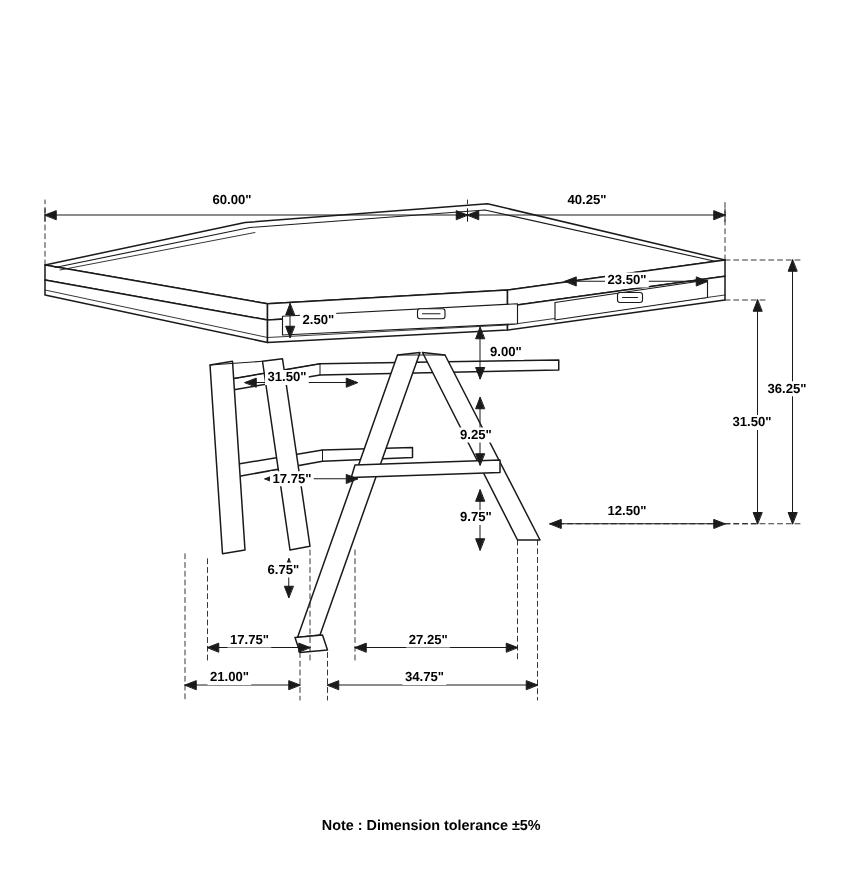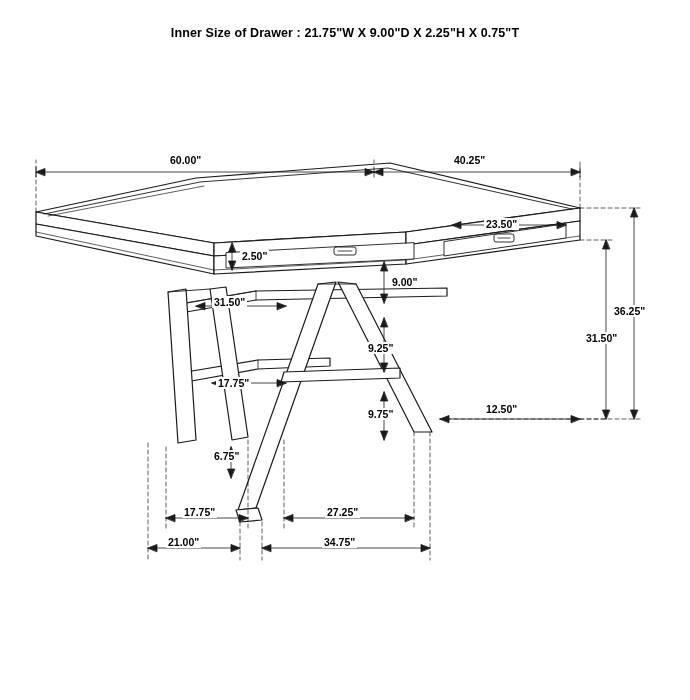--- a/index.html
+++ b/index.html
@@ -54,21 +54,20 @@
     background: #ffffff;
     padding: 0 2px;
     line-height: 12px;
   }
 </style>
 </head>
 <body>
 
 <div id="root">
 
-  <div class="title">Inner Size of Drawer : 21.75"W X 9.00"D X 2.25"H X 0.75"T</div>
 
   <svg class="diagram" viewBox="0 0 690 700">
     <g fill="none" stroke="#1a1a1a" stroke-width="1.2" stroke-linejoin="round" stroke-linecap="round">
 
       <g>
 
         <path d="M36,212 L196,178 L390,163 L580,208 L406,232 L214,243 Z" fill="#ffffff"></path>
 
         <path d="M36,212 L36,224 L214,256 L214,243 Z" fill="#ffffff"></path>
 
@@ -234,14 +233,15 @@
   <div class="dimlabel" style="left:366px; top:408px;">9.75"</div>
   <div class="dimlabel" style="left:212px; top:450px;">6.75"</div>
   <div class="dimlabel" style="left:484px; top:403px;">12.50"</div>
   <div class="dimlabel" style="left:612px; top:305px;">36.25"</div>
   <div class="dimlabel" style="left:584px; top:332px;">31.50"</div>
   <div class="dimlabel" style="left:182px; top:506px;">17.75"</div>
   <div class="dimlabel" style="left:325px; top:506px;">27.25"</div>
   <div class="dimlabel" style="left:166px; top:536px;">21.00"</div>
   <div class="dimlabel" style="left:322px; top:536px;">34.75"</div>
 
+  <div class="note">Note : Dimension tolerance ±5%</div>
 
 </div>
 
 </body></html>

